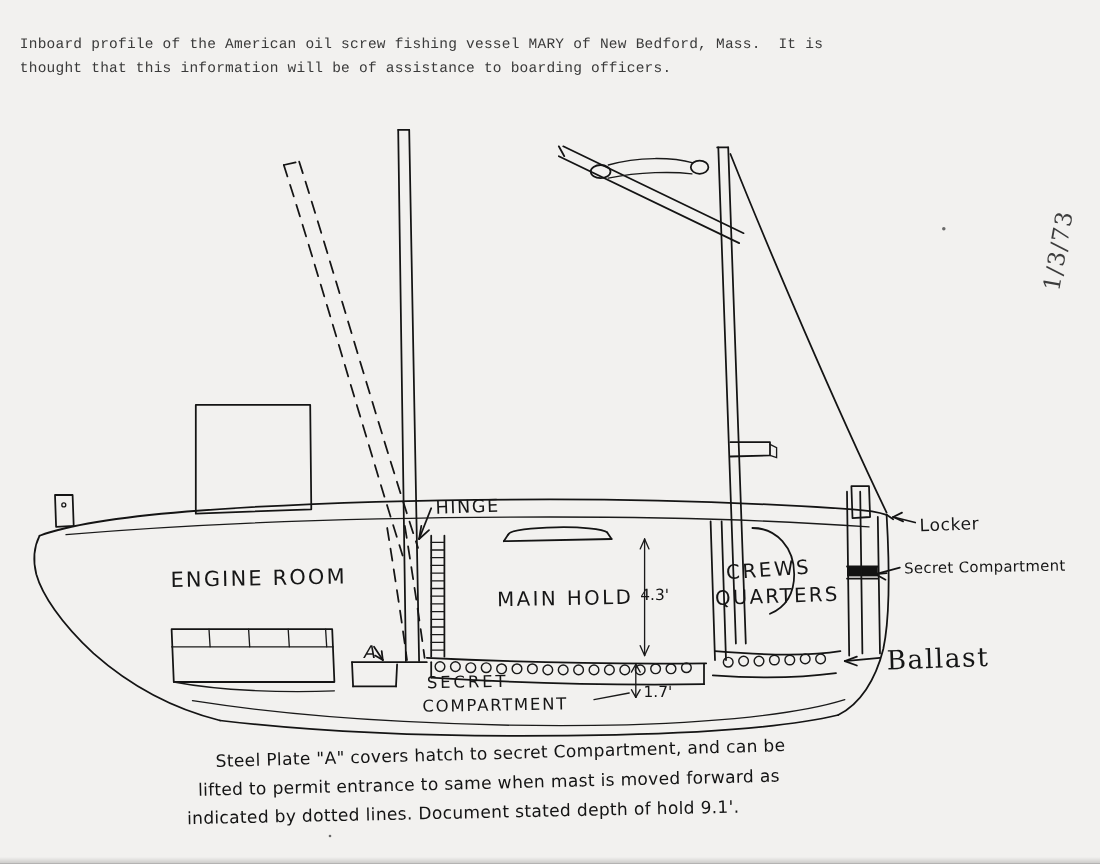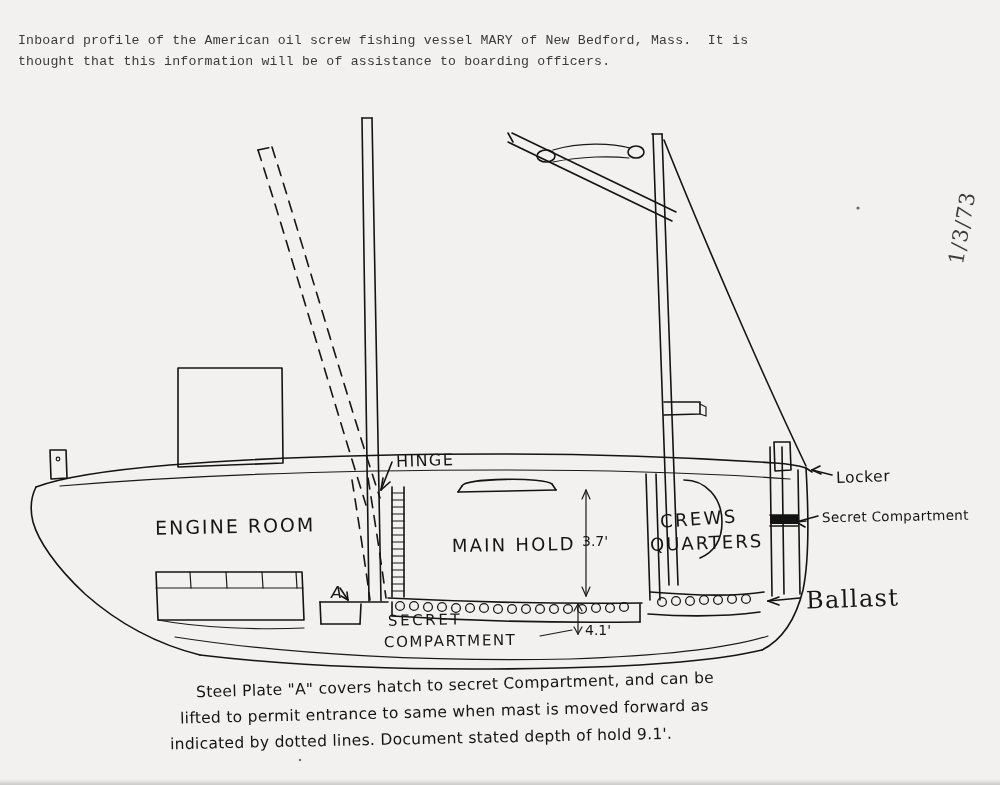--- a/index.html
+++ b/index.html
@@ -375,22 +375,22 @@
   <div class="hand" id="lbl-quarters">QUARTERS</div>
   <div class="hand" id="lbl-secret-1">SECRET</div>
   <div class="hand" id="lbl-compartment-1">COMPARTMENT</div>
 
   <div class="hand" id="lbl-hinge">HINGE</div>
   <div class="hand" id="lbl-locker">Locker</div>
   <div class="hand" id="lbl-secret-compartment-2">Secret Compartment</div>
   <div class="hand-serif" id="lbl-ballast">Ballast</div>
   <div class="hand" id="lbl-a-marker">A</div>
 
-  <div class="hand" id="lbl-dim-54">3.7'</div>
-  <div class="hand" id="lbl-dim-34">4.1'</div>
+  <div class="hand" id="lbl-dim-54">4.3'</div>
+  <div class="hand" id="lbl-dim-34">1.7'</div>
 
   <div class="hand-serif" id="lbl-date">1/3/73</div>
 
   <div class="note-line" id="note-l1">Steel Plate "A" covers hatch to secret Compartment, and can be</div>
   <div class="note-line" id="note-l2">lifted to permit entrance to same when mast is moved forward as</div>
   <div class="note-line" id="note-l3">indicated by dotted lines. Document stated depth of hold 9.1'.</div>
 
   <div id="paper-edge-right"></div>
   <div id="paper-edge-bottom"></div>
 </div>

